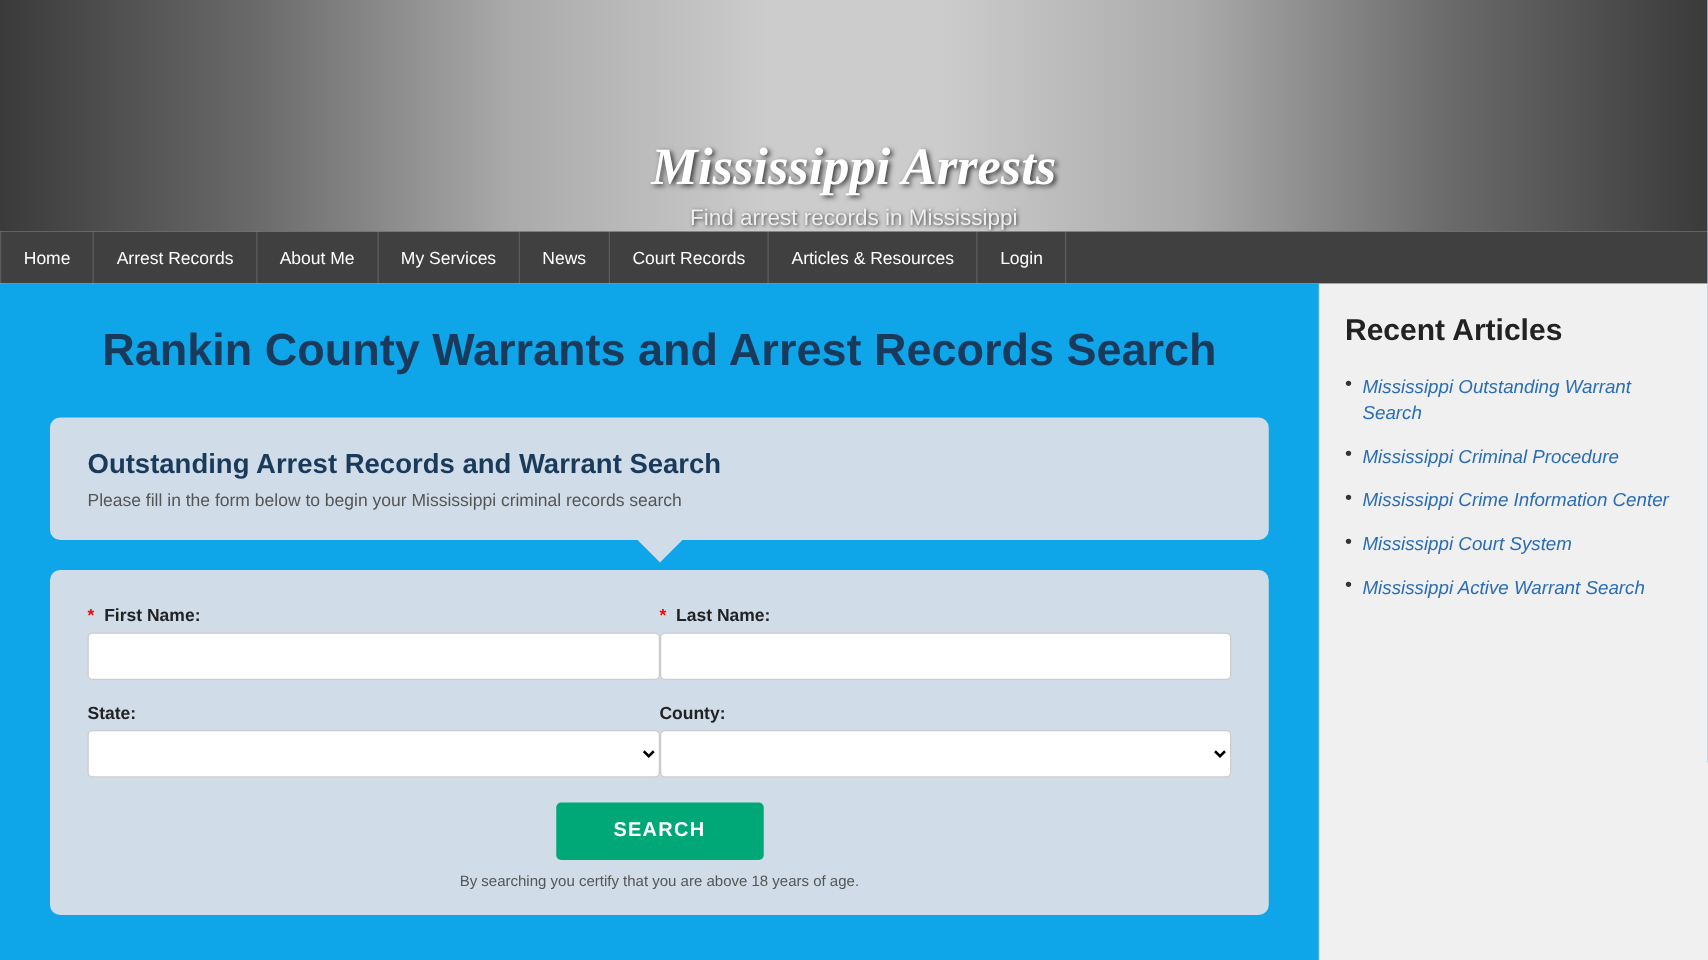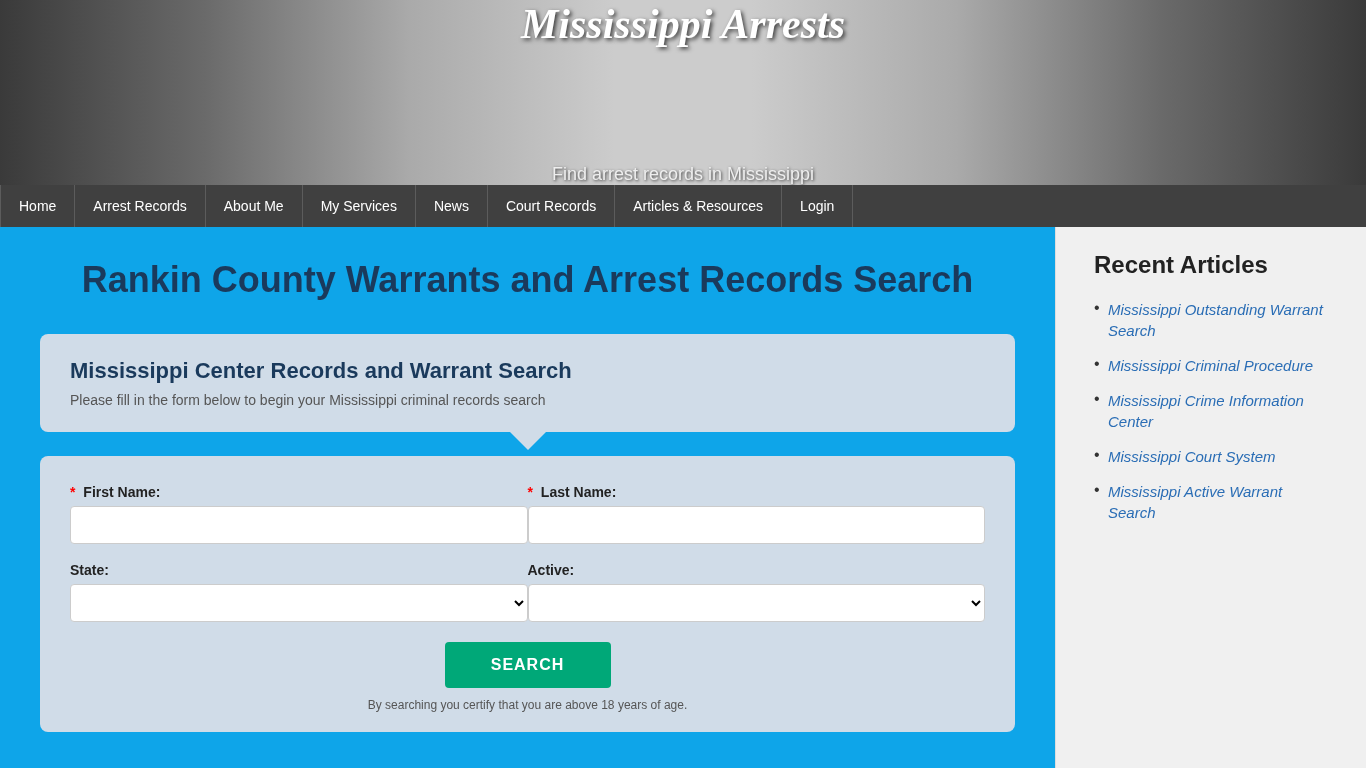--- a/index.html
+++ b/index.html
@@ -6,21 +6,21 @@
     body { font-family: Arial, sans-serif; background: #fff; width: 1366px; }
 
     
     .header {
       position: relative;
       height: 185px;
       background: #888;
       overflow: hidden;
       display: flex;
       align-items: center;
-      justify-content: space-between;
+      justify-content: flex-end;
       flex-direction: column;
     }
     
     .header {
       background: linear-gradient(to right, #3a3a3a 0%, #6a6a6a 15%, #aaa 30%, #ccc 45%, #ccc 55%, #aaa 70%, #6a6a6a 85%, #3a3a3a 100%);
     }
     .site-title {
       font-size: 42px;
       font-style: italic;
       font-weight: bold;
@@ -67,21 +67,21 @@
       min-height: 541px;
     }
     .main-content {
       flex: 1;
       padding: 30px 40px;
       background: #0ea5e9;
       border-right: 1px solid #ddd;
     }
     .sidebar {
       width: 310px;
-      padding: 24px 38px;
+      padding: 24px 20px;
       background: #f0f0f0;
     }
 
     
     .page-title {
       font-size: 36px;
       font-weight: bold;
       color: #1a3a5c;
       text-align: center;
       margin-bottom: 30px;
@@ -235,21 +235,21 @@
   <a href="#">Login</a>
 </nav>
 
 <div class="page-body">
 
   <div class="main-content">
 
     <h1 class="page-title">Rankin County Warrants and Arrest Records Search</h1>
 
     <div class="form-box">
-      <div class="form-box-title">Mississippi Center Records and Warrant Search</div>
+      <div class="form-box-title">Outstanding Arrest Records and Warrant Search</div>
       <div class="form-box-subtitle">Please fill in the form below to begin your Mississippi criminal records search</div>
     </div>
 
     <div class="search-form">
       <div class="form-row">
         <div class="form-group">
           <label class="form-label">
             <span class="required-star">*</span>
             <span>First Name:</span>
           </label>
@@ -265,21 +265,21 @@
       </div>
 
       <div class="form-row">
         <div class="form-group">
           <label class="form-label">State:</label>
           <select class="form-select">
             <option value=""></option>
           </select>
         </div>
         <div class="form-group">
-          <label class="form-label">Active:</label>
+          <label class="form-label">County:</label>
           <select class="form-select">
             <option value=""></option>
           </select>
         </div>
       </div>
 
       <button class="search-btn">SEARCH</button>
       <div class="form-disclaimer">By searching you certify that you are above 18 years of age.</div>
     </div>
 

